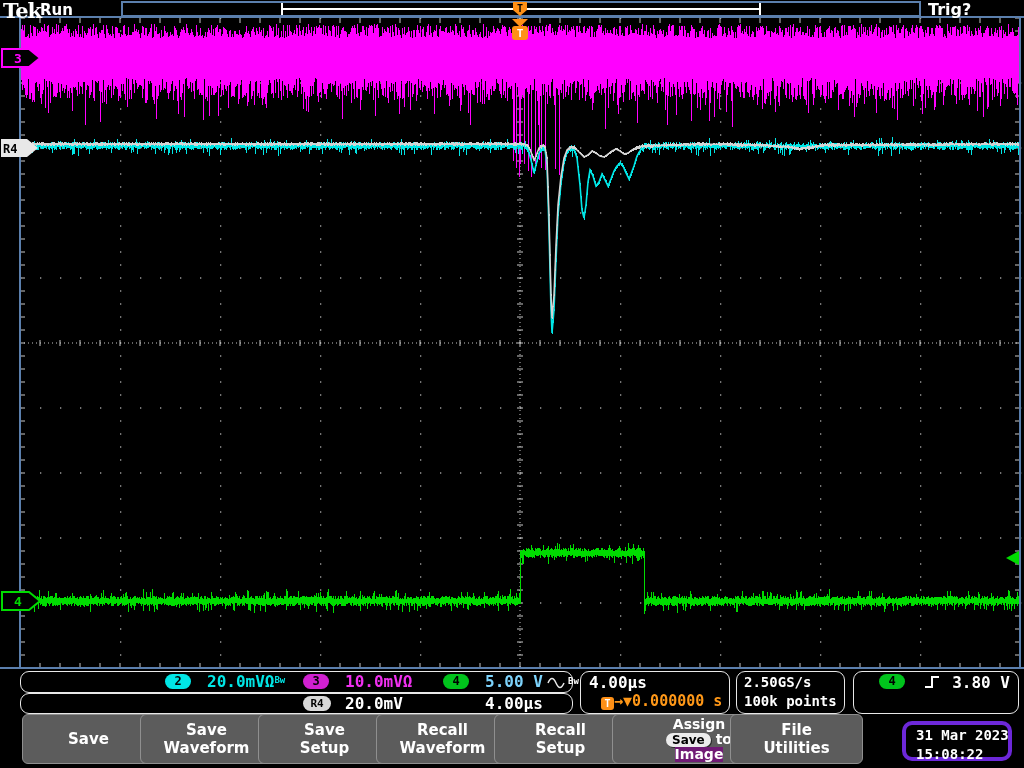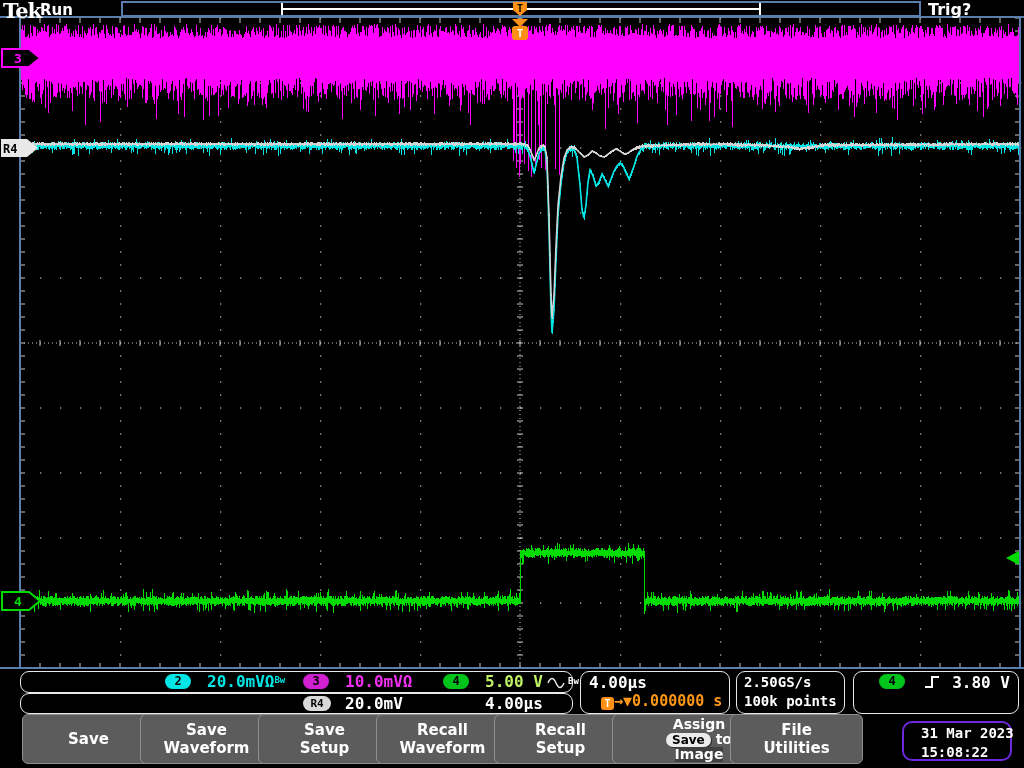--- a/index.html
+++ b/index.html
@@ -15,35 +15,35 @@
   
   .rbox{position:absolute;border:1px solid #e8e8e8;border-radius:9px;background:#000;}
   #row1{left:20px;top:671px;width:551px;height:20px;}
   #row2{left:20px;top:693px;width:551px;height:19px;}
   #hbox{left:580px;top:671px;width:148px;height:41px;}
   #abox{left:736px;top:671px;width:107px;height:41px;}
   #tbox{left:853px;top:671px;width:164px;height:41px;}
   .bub{position:absolute;width:26px;height:15px;border-radius:8px;color:#000;
        font:bold 12px "DejaVu Sans Mono",monospace;text-align:center;line-height:15px;top:2px;}
   .rtxt{position:absolute;font:bold 16px "DejaVu Sans Mono",monospace;line-height:19px;top:0;white-space:nowrap;}
-  .cy{color:#00e6e6;} .mg{color:#f030f0;} .gn{color:#bef264;} .wh{color:#fff;} .or{color:#ff9818;}
+  .cy{color:#00e6e6;} .mg{color:#f030f0;} .gn{color:#7dd3fc;} .wh{color:#fff;} .or{color:#ff9818;}
   .small-bw{font:bold 9px "DejaVu Sans Mono",monospace;vertical-align:4px;}
   .tsq{display:inline-block;width:13px;height:13px;background:#ff9016;border-radius:3px;color:#fff;
        font:bold 10px "DejaVu Sans Mono",monospace;text-align:center;line-height:13px;vertical-align:-1px;}
   
   .mbtn{position:absolute;top:714px;width:133px;height:50px;background:#5c5c5c;border:1px solid #8f8f8f;
         border-radius:6px;color:#fff;font:bold 15px "DejaVu Sans",sans-serif;text-align:center;
         display:flex;flex-direction:column;justify-content:center;line-height:18px;box-sizing:border-box;}
   .mbtn .tight{line-height:15px;font-size:14px;margin-left:41px;}
   .save-pill{display:inline-block;background:#ececec;color:#000;border-radius:7px;padding:0 6px;
              font:bold 12px "DejaVu Sans",sans-serif;line-height:14px;box-shadow:1px 1px 0 #2a2a2a;}
-  .image-hl{display:inline-block;background:#404040;color:#fff;padding:0 0;}
+  .image-hl{display:inline-block;background:#701a75;color:#fff;padding:0 0;}
   
-  #datetime{left:902px;top:721px;width:110px;height:40px;border:2px solid #6d28d9;border-radius:10px;
-            color:#fff;font:bold 14px "DejaVu Sans Mono",monospace;line-height:19px;padding:1px 0 0 17px;
+  #datetime{left:902px;top:721px;width:110px;height:40px;border:4px solid #6d28d9;border-radius:10px;
+            color:#fff;font:bold 14px "DejaVu Sans Mono",monospace;line-height:19px;padding:1px 0 0 10px;
             box-sizing:border-box;white-space:nowrap;}
 </style>
 </head>
 <body>
 
 <div id="screen">
 
   <svg id="scope-svg" width="1024" height="768" viewBox="0 0 1024 768">
 
     <g id="g-grid">

